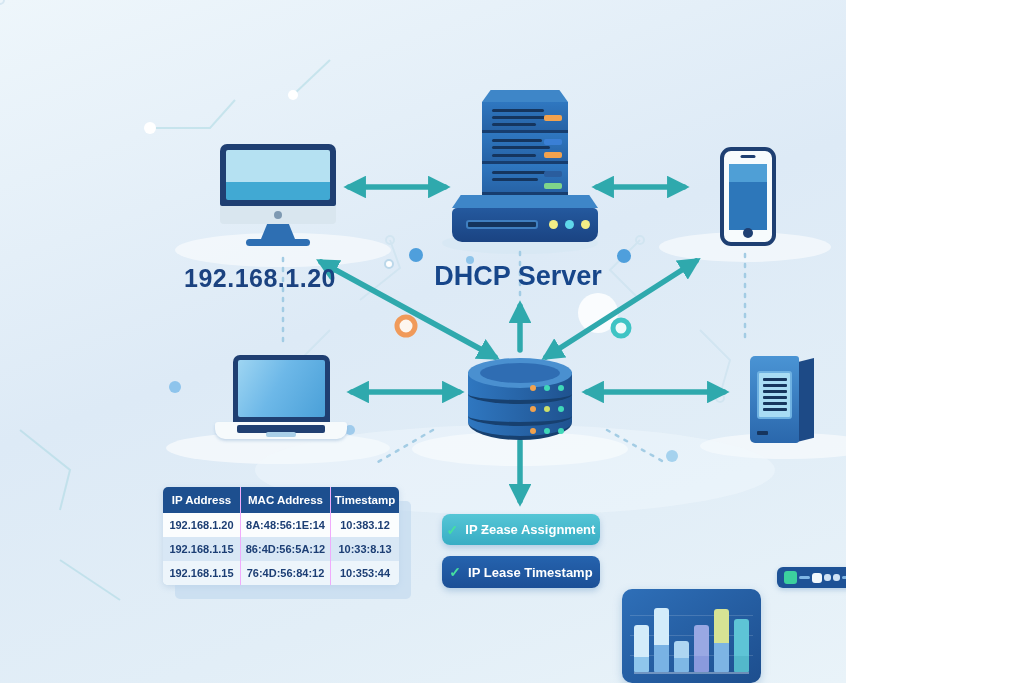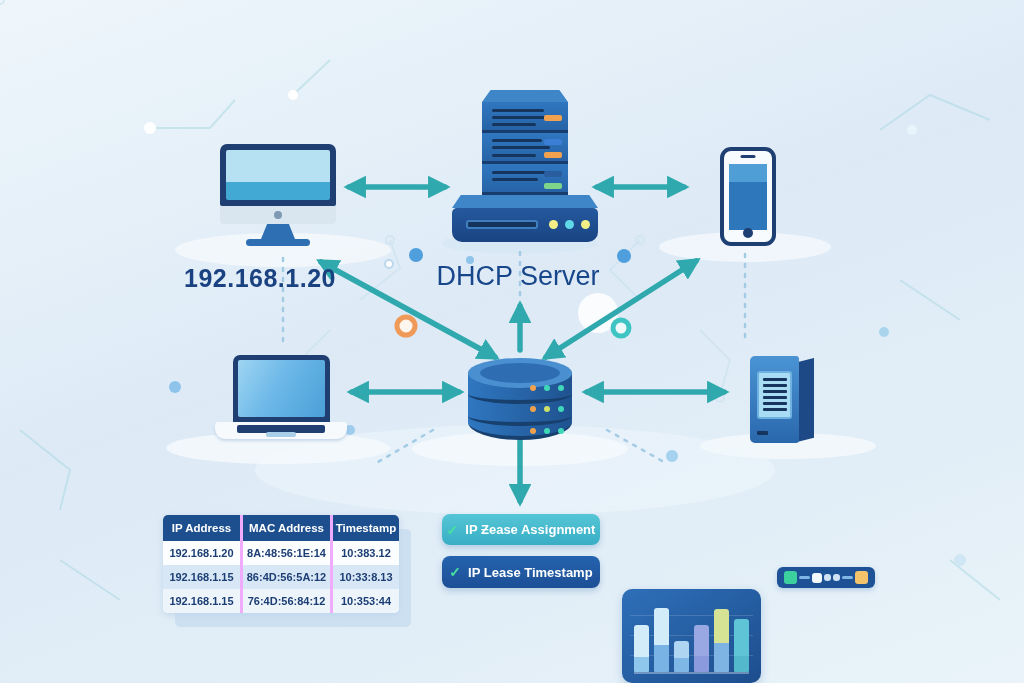--- a/index.html
+++ b/index.html
@@ -1,28 +1,28 @@
 <!DOCTYPE html>
 <html><head>
 <meta charset="utf-8">
 <style>
   * { margin:0; padding:0; box-sizing:border-box; }
   html,body { width:1024px; height:683px; }
   body { font-family:"Liberation Sans", sans-serif; overflow:hidden; }
   #canvas {
-    position:relative; width:1024px; height:683px;
+    position:relative; width:846px; height:683px;
     background:linear-gradient(160deg,#eef6fb 0%,#ddeaf6 45%,#e2eef7 75%,#e9f3f9 100%);
     overflow:hidden;
   }
   .abs { position:absolute; }
   svg.overlay { position:absolute; left:0; top:0; pointer-events:none; }
 
   
   .ip-label { font-size:25px; font-weight:bold; color:#1b4280; text-align:center; letter-spacing:.5px; }
-  .diagram-title { font-size:27px; font-weight:normal; color:#17468a; text-align:center; }
+  .diagram-title { font-size:27px; font-weight:bold; color:#17468a; text-align:center; }
 
   
   .monitor-frame { background:#1f3f72; border-radius:7px 7px 2px 2px; padding:6px; }
   .monitor-screen { width:100%; height:100%; border-radius:2px;
     background:linear-gradient(180deg,#b5e1f2 0%,#b5e1f2 64%,#41a9d3 64%,#41a9d3 100%); }
   .monitor-chin { background:#d9e6ef; border-radius:0 0 4px 4px; display:flex; align-items:center; justify-content:center; }
   .monitor-dot { width:8px; height:8px; border-radius:50%; background:#7e99b2; }
   .monitor-stand { background:#2e6fb3; clip-path:polygon(18% 0,82% 0,100% 100%,0 100%); }
   .monitor-base { background:#2e6fb3; border-radius:4px; }
 
@@ -62,26 +62,26 @@
 
   
   .tower-side { background:#1d4a86; clip-path:polygon(0 5%,100% 0,100% 95%,0 100%); }
   .tower-front { background:linear-gradient(180deg,#4a94d4,#2a67ac); border-radius:5px 3px 3px 5px; position:relative; }
   .tower-panel { position:absolute; background:#a8dcf4; border:2px solid #6fb2e2; border-radius:3px; }
   .tower-vent { position:absolute; left:50%; transform:translateX(-50%); height:3px; background:#16355e; border-radius:1px; }
   .tower-nub { position:absolute; background:#16355e; border-radius:1px; }
 
   
   .lease-card { width:236px; background:#fbfdfe; border-radius:5px;
-    box-shadow:12px 14px 0 rgba(187,213,236,.55), 0 2px 6px rgba(110,150,195,.25); overflow:hidden;margin-top:28px; }
+    box-shadow:12px 14px 0 rgba(187,213,236,.55), 0 2px 6px rgba(110,150,195,.25); overflow:hidden; }
   .lease-head { display:grid; grid-template-columns:77px 90px 69px; background:#1d4f8f; height:26px; }
   .lease-head div { color:#fff; font-size:11.5px; font-weight:bold; display:flex; align-items:center; justify-content:center; }
   .lease-row { display:grid; grid-template-columns:77px 90px 69px; height:24px; }
   .lease-row div { font-size:11px; font-weight:bold; color:#1c3e74; display:flex; align-items:center; justify-content:center; white-space:nowrap; }
-  .lease-row div + div, .lease-head div + div { border-left:3px solid #f0abfc; }
+  .lease-row div + div, .lease-head div + div { border-left:1px solid #f0abfc; }
   .row-a { background:#fbfdfe; } .row-b { background:#d8e7f5; } .row-c { background:#edf5fb; }
 
   
   .lease-btn { width:158px; height:31px; border-radius:8px; border:none; display:flex; align-items:center; justify-content:center;
     gap:7px; color:#fff; font-family:"Liberation Sans",sans-serif; font-size:13px; font-weight:bold; cursor:pointer;
     box-shadow:0 3px 6px rgba(90,140,190,.35); }
   .lease-btn .chk { color:#46e0a0; font-size:14px; font-weight:bold; }
   .btn-teal { background:linear-gradient(180deg,#55c6d6,#38adc4); }
   .btn-blue { background:linear-gradient(180deg,#2563ae,#1c4f96); }
 

